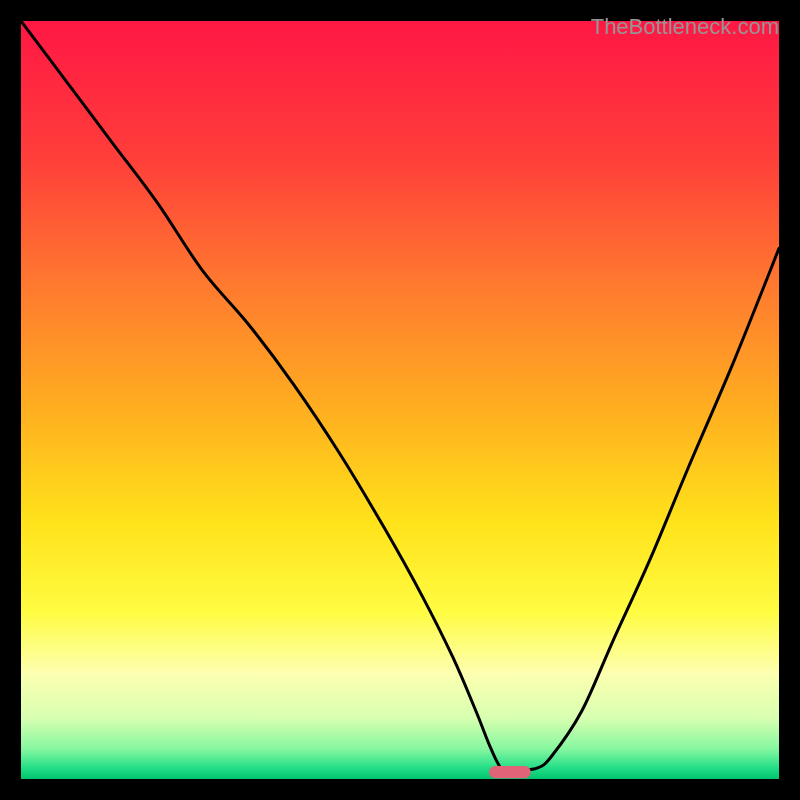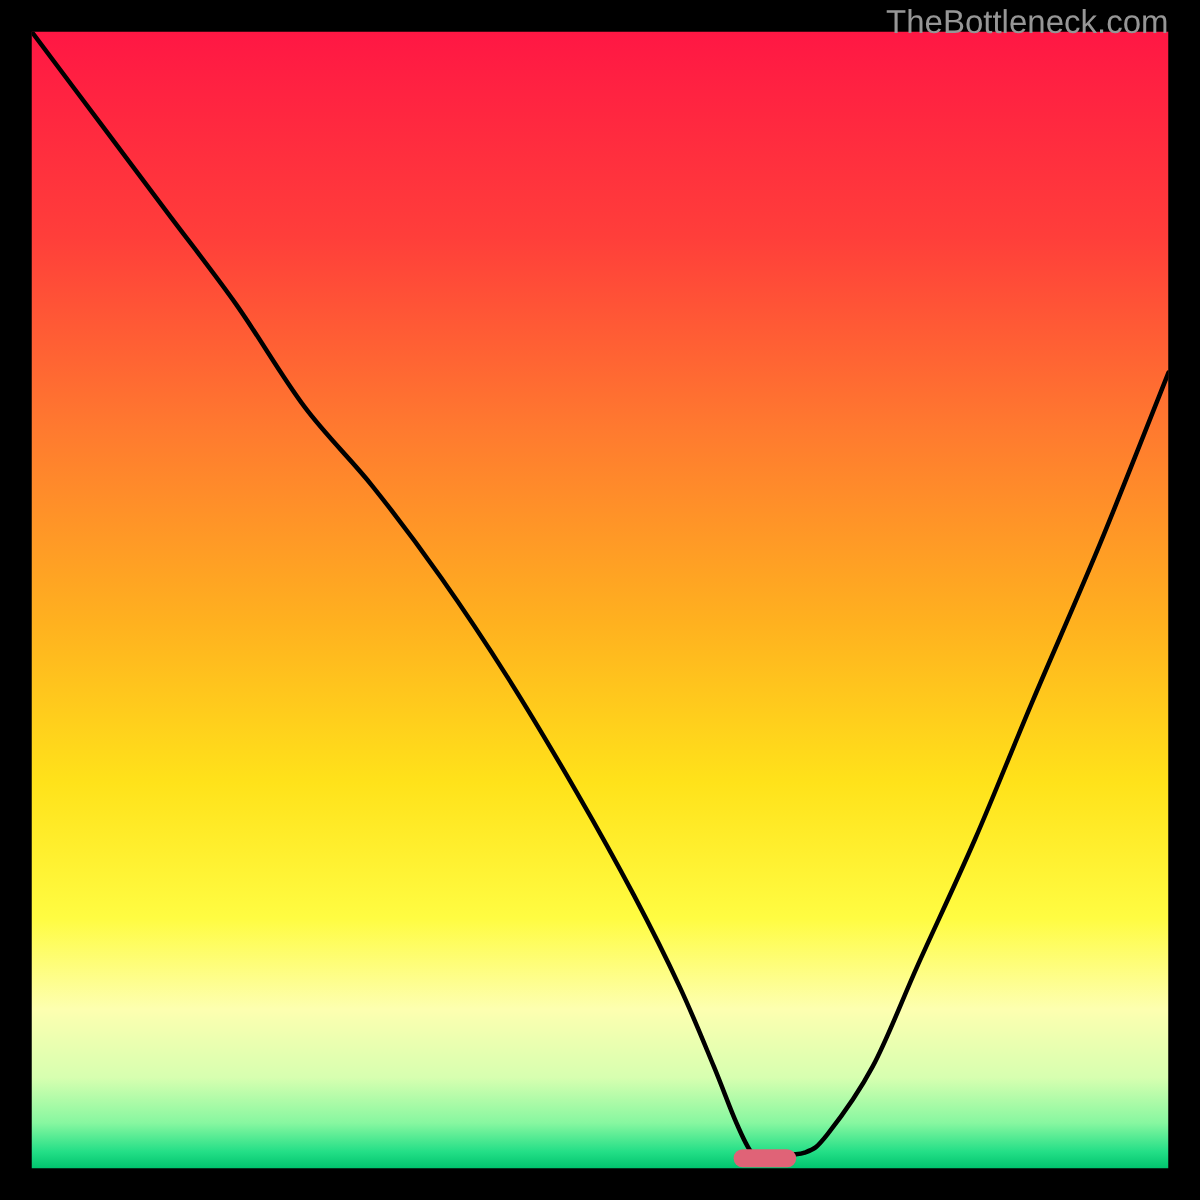--- a/index.html
+++ b/index.html
@@ -13,21 +13,21 @@
   .frame {
     position: absolute;
     left: 21px;
     top: 21px;
     width: 758px;
     height: 758px;
     background: #000000;
   }
   .watermark {
     position: absolute;
-    top: 2px;
+    top: 14px;
     right: 21px;
     font-family: Arial, Helvetica, sans-serif;
     font-size: 22px;
     font-weight: 400;
     color: #969696;
     letter-spacing: 0px;
     z-index: 10;
   }
   svg.plot {
     position: absolute;

